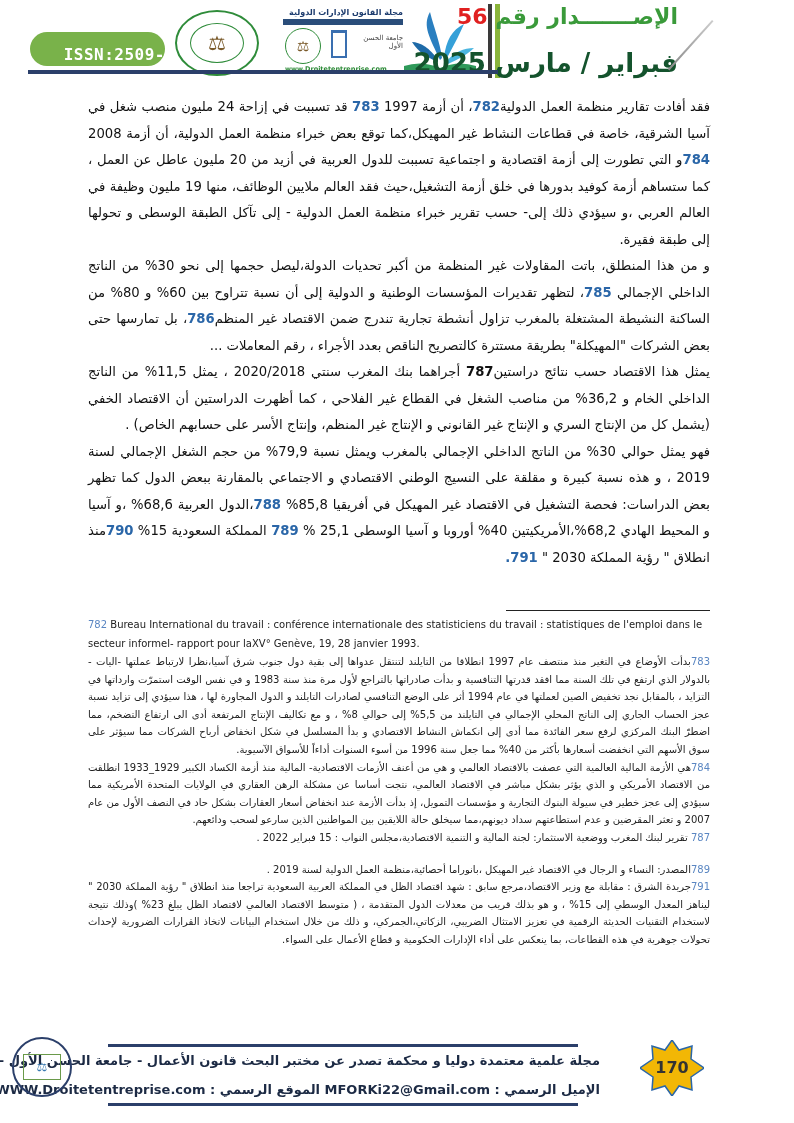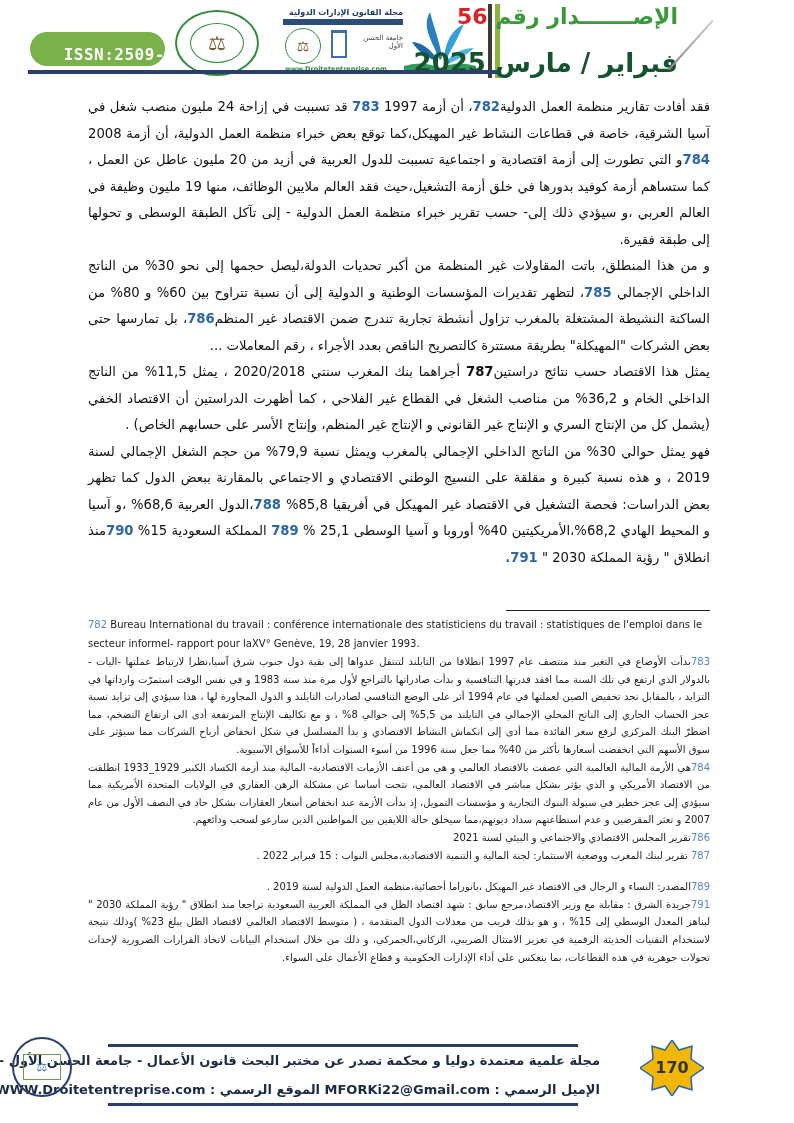--- a/index.html
+++ b/index.html
@@ -102,21 +102,20 @@
   <p>و من هذا المنطلق، باتت المقاولات غير المنظمة من أكبر تحديات الدولة،ليصل حجمها  إلى نحو 30% من الناتج الداخلي الإجمالي <span class="fn">785</span>،  لتظهر تقديرات المؤسسات الوطنية و الدولية إلى أن نسبة تتراوح بين 60% و 80% من الساكنة النشيطة المشتغلة بالمغرب تزاول أنشطة تجارية  تندرج ضمن الاقتصاد غير المنظم<span class="fn">786</span>، بل تمارسها حتى بعض الشركات "المهيكلة" بطريقة مستترة كالتصريح الناقص بعدد الأجراء ، رقم المعاملات ...</p>
   <p> يمثل هذا الاقتصاد حسب نتائج دراستين<span style="font-weight: bold;">787</span> أجراهما بنك المغرب سنتي 2020/2018 ، يمثل 11,5% من الناتج الداخلي الخام و 36,2% من مناصب الشغل في القطاع غير الفلاحي ، كما أظهرت الدراستين أن الاقتصاد الخفي (يشمل كل من الإنتاج السري و الإنتاج غير القانوني و الإنتاج غير المنظم، وإنتاج الأسر على حسابهم الخاص) .</p>
   <p> فهو يمثل حوالي 30% من الناتج الداخلي الإجمالي بالمغرب ويمثل نسبة 79,9% من حجم الشغل الإجمالي  لسنة 2019 ، و هذه نسبة كبيرة و مقلقة على النسيج الوطني الاقتصادي و الاجتماعي  بالمقارنة ببعض الدول كما تظهر بعض الدراسات: فحصة التشغيل في الاقتصاد غير المهيكل في أفريقيا 85,8% <span class="fn">788</span>،الدول العربية 68,6% ،و آسيا و المحيط الهادي 68,2%،الأمريكيتين 40% أوروبا و آسيا الوسطى 25,1 % <span class="fn">789</span> المملكة السعودية 15%  <span class="fn">790</span>منذ انطلاق " رؤية المملكة 2030 " <span class="fn">791.</span></p>
 </div>
 
 <div class="fn-rule"></div>
 <div class="footnotes">
     <p class="fn-item ltr"><span class="fn-num">782</span><span> Bureau International du travail : conférence internationale des statisticiens du travail : statistiques de l'emploi dans le secteur informel- rapport pour laXV° Genève, 19, 28 janvier 1993.</span></p>
     <p class="fn-item"><span class="fn-num">783</span><span>بدأت الأوضاع في التغير منذ منتصف عام 1997 انطلاقا من التايلند لتنتقل عدواها إلى بقية دول جنوب شرق آسيا،نظرا لارتباط عملتها -اليات - بالدولار الذي ارتفع في تلك السنة مما افقد قدرتها التنافسية و بدأت صادراتها بالتراجع لأول مرة منذ سنة 1983 و في نفس الوقت استمرّت وارداتها في التزايد ، بالمقابل نجد تخفيض الصين لعملتها في عام 1994 أثر على الوضع التنافسي  لصادرات التايلند و الدول المجاورة لها ، هذا سيؤدي إلى تزايد نسبة عجز الحساب الجاري إلى الناتج المحلي الإجمالي في التايلند من 5,5% إلى حوالي 8% ، و مع تكاليف الإنتاج المرتفعة أدى الى ارتفاع التضخم، مما اضطرّ البنك المركزي لرفع سعر الفائدة مما أدى إلى انكماش النشاط الاقتصادي و بدأ المسلسل في شكل انخفاض أرباح الشركات مما سيؤثر على سوق الأسهم التي انخفضت أسعارها بأكثر من 40% مما جعل سنة 1996 من أسوء السنوات أداءاً للأسواق الآسيوية.</span></p>
     <p class="fn-item"><span class="fn-num">784</span><span>هي الأزمة المالية العالمية التي عصفت بالاقتصاد العالمي و هي من أعنف الأزمات الاقتصادية- المالية منذ أزمة الكساد الكبير 1929_1933 انطلقت من  الاقتصاد الأمريكي و الذي يؤثر بشكل مباشر في الاقتصاد العالمي، نتجت أساسا عن مشكلة الرهن العقاري في الولايات المتحدة الأمريكية مما  سيؤدي إلى عجز خطير في سيولة البنوك التجارية و مؤسسات التمويل، إذ بدأت الأزمة عند انخفاض أسعار العقارات بشكل حاد في النصف الأول من عام 2007 و تعثر المقرضين و عدم استطاعتهم سداد ديونهم،مما سيخلق حالة اللايقين بين المواطنين الذين سارعو لسحب ودائعهم.</span></p>
-    <p class="fn-item"><span class="fn-num">786</span><span>تقرير المجلس الاقتصادي والاجتماعي و البيئي لسنة 2021</span></p>
     <p class="fn-item"><span class="fn-num">787</span><span> تقرير لبنك المغرب ووضعية الاستثمار: لجنة المالية و التنمية الاقتصادية،مجلس النواب :  15 فبراير 2022 .</span></p>
     <div class="gap"></div>
     <p class="fn-item"><span class="fn-num">789</span><span>المصدر: النساء و الرجال في الاقتصاد غير المهيكل ،بانوراما أحصائية،منظمة العمل الدولية لسنة 2019 .</span></p>
     <p class="fn-item"><span class="fn-num">791</span><span>جريدة الشرق : مقابلة مع وزير الاقتصاد،مرجع سابق : شهد اقتصاد الظل في المملكة العربية السعودية تراجعا منذ انطلاق " رؤية المملكة 2030 " ليناهز المعدل الوسطي إلى 15% ، و هو بذلك قريب من معدلات الدول المتقدمة ، ( متوسط الاقتصاد العالمي لاقتصاد الظل يبلغ 23% )وذلك نتيجة لاستخدام التقنيات الحديثة الرقمية في تعزيز الامتثال الضريبي، الزكاتي،الجمركي، و ذلك من خلال استخدام البيانات لاتخاذ القرارات الضرورية لإحداث تحولات جوهرية في هذه القطاعات، بما ينعكس على أداء الإدارات الحكومية و قطاع الأعمال على السواء.</span></p>
   </div>
 
 <div class="footer-rule" style="top:1044px;"></div>
 <svg class="page-badge" viewBox="0 0 64 56">
   <polygon points="32,0 39,10 52,6 51,19 64,28 51,37 52,50 39,46 32,56 25,46 12,50 13,37 0,28 13,19 12,6 25,10" fill="#f2b705" stroke="#2a66a8" stroke-width="1.5"></polygon>
 </svg>

